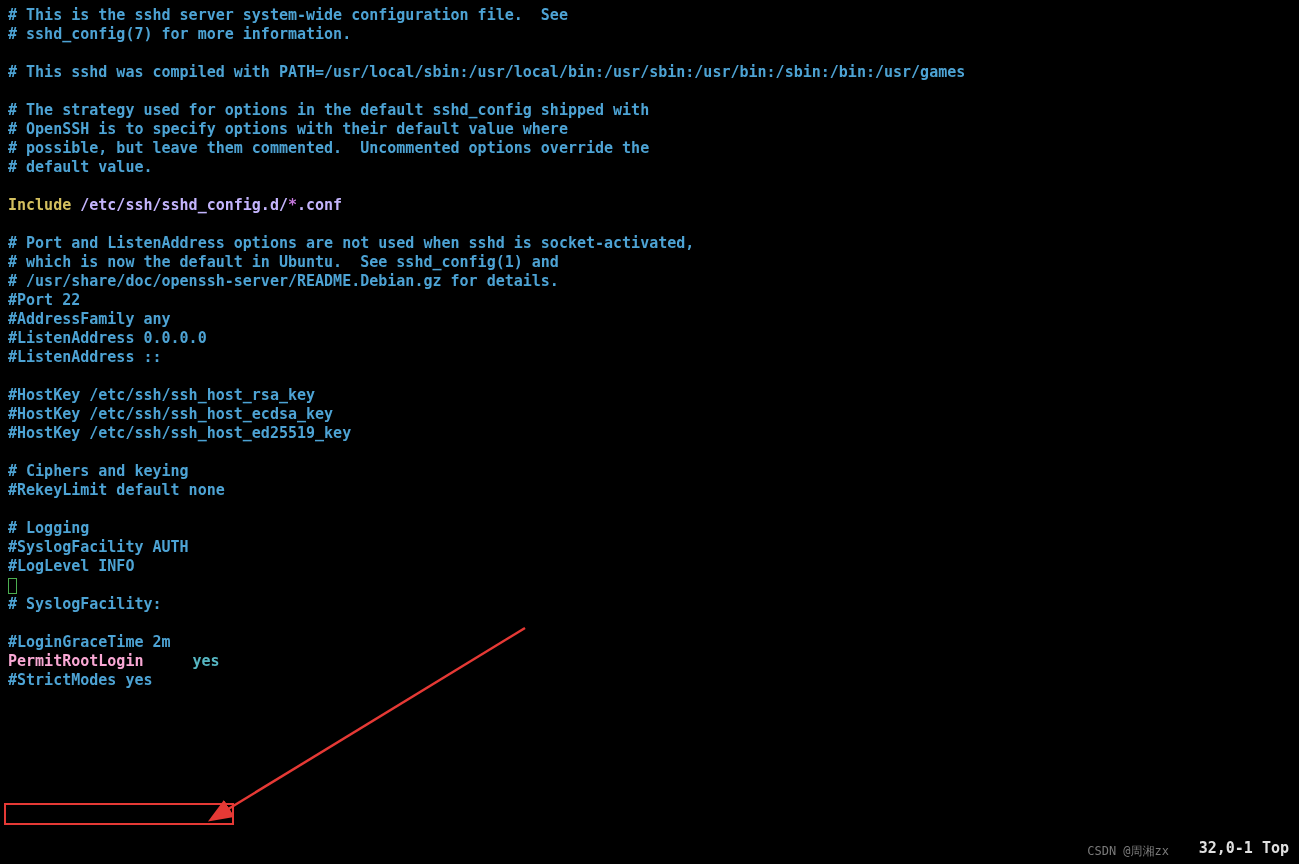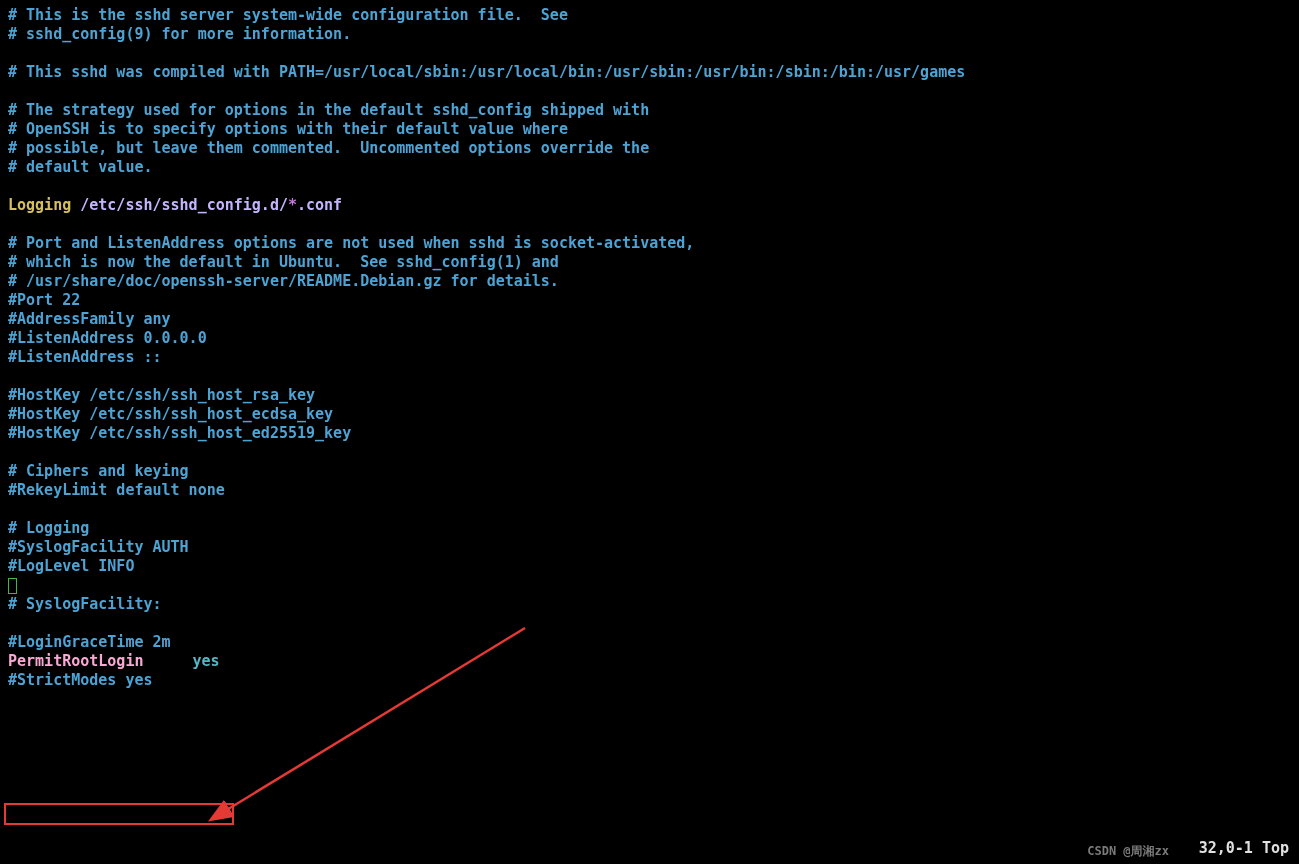--- a/index.html
+++ b/index.html
@@ -67,39 +67,39 @@
       color: #e0e0e0;
       font-weight: bold;
       margin-left: 9px;
     }
     .watermark {
       position: absolute;
       bottom: 3px;
       right: 130px;
       color: #7a7a7a;
       font-size: 12px;
-      font-weight: bold;
+      font-weight: normal;
     }
     .key-yellow { color: #f9a8d4; }
     .val-cyan { color: #56b6c2; margin-left: 40px; }
   </style>
 </head>
 <body>
 
 <div class="terminal"><span class="comment"># This is the sshd server system-wide configuration file.  See</span>
-<span class="comment"># sshd_config(9) for more information.</span>
+<span class="comment"># sshd_config(7) for more information.</span>
 <span></span>
 <span class="comment"># This sshd was compiled with PATH=/usr/local/sbin:/usr/local/bin:/usr/sbin:/usr/bin:/sbin:/bin:/usr/games</span>
 <span></span>
 <span class="comment"># The strategy used for options in the default sshd_config shipped with</span>
 <span class="comment"># OpenSSH is to specify options with their default value where</span>
 <span class="comment"># possible, but leave them commented.  Uncommented options override the</span>
 <span class="comment"># default value.</span>
 <span></span>
-<span><span class="keyword">Logging</span><span class="path"> /etc/ssh/sshd_config.d/</span><span class="magenta">*</span><span class="path">.conf</span></span>
+<span><span class="keyword">Include</span><span class="path"> /etc/ssh/sshd_config.d/</span><span class="magenta">*</span><span class="path">.conf</span></span>
 <span></span>
 <span class="comment"># Port and ListenAddress options are not used when sshd is socket-activated,</span>
 <span class="comment"># which is now the default in Ubuntu.  See sshd_config(1) and</span>
 <span class="comment"># /usr/share/doc/openssh-server/README.Debian.gz for details.</span>
 <span class="comment">#Port 22</span>
 <span class="comment">#AddressFamily any</span>
 <span class="comment">#ListenAddress 0.0.0.0</span>
 <span class="comment">#ListenAddress ::</span>
 <span></span>
 <span class="comment">#HostKey /etc/ssh/ssh_host_rsa_key</span>

